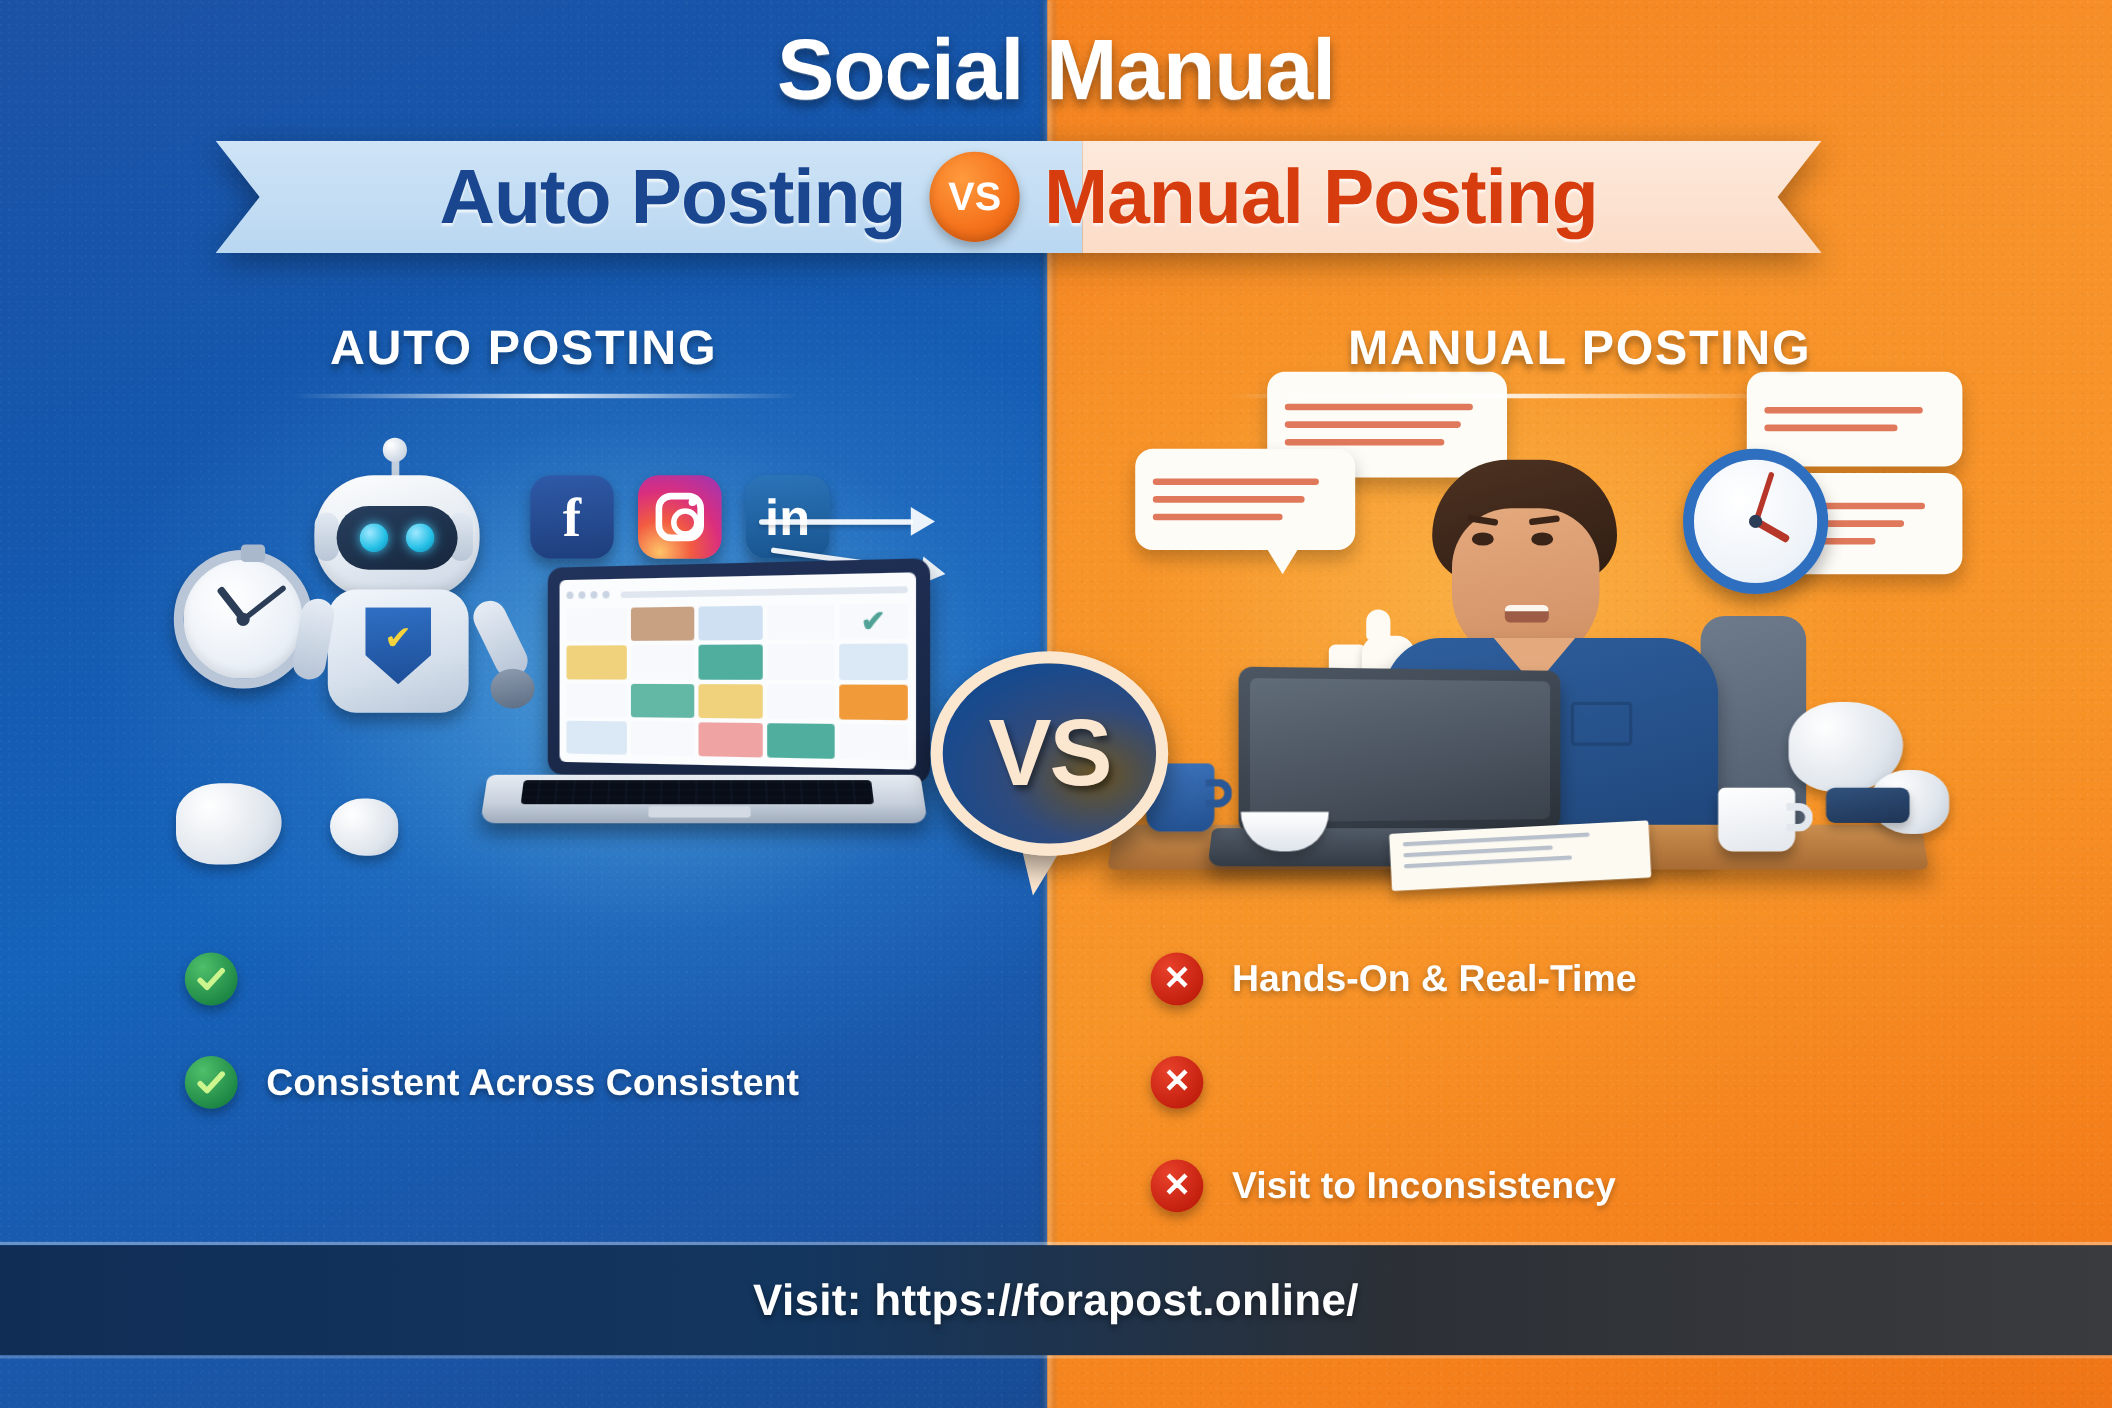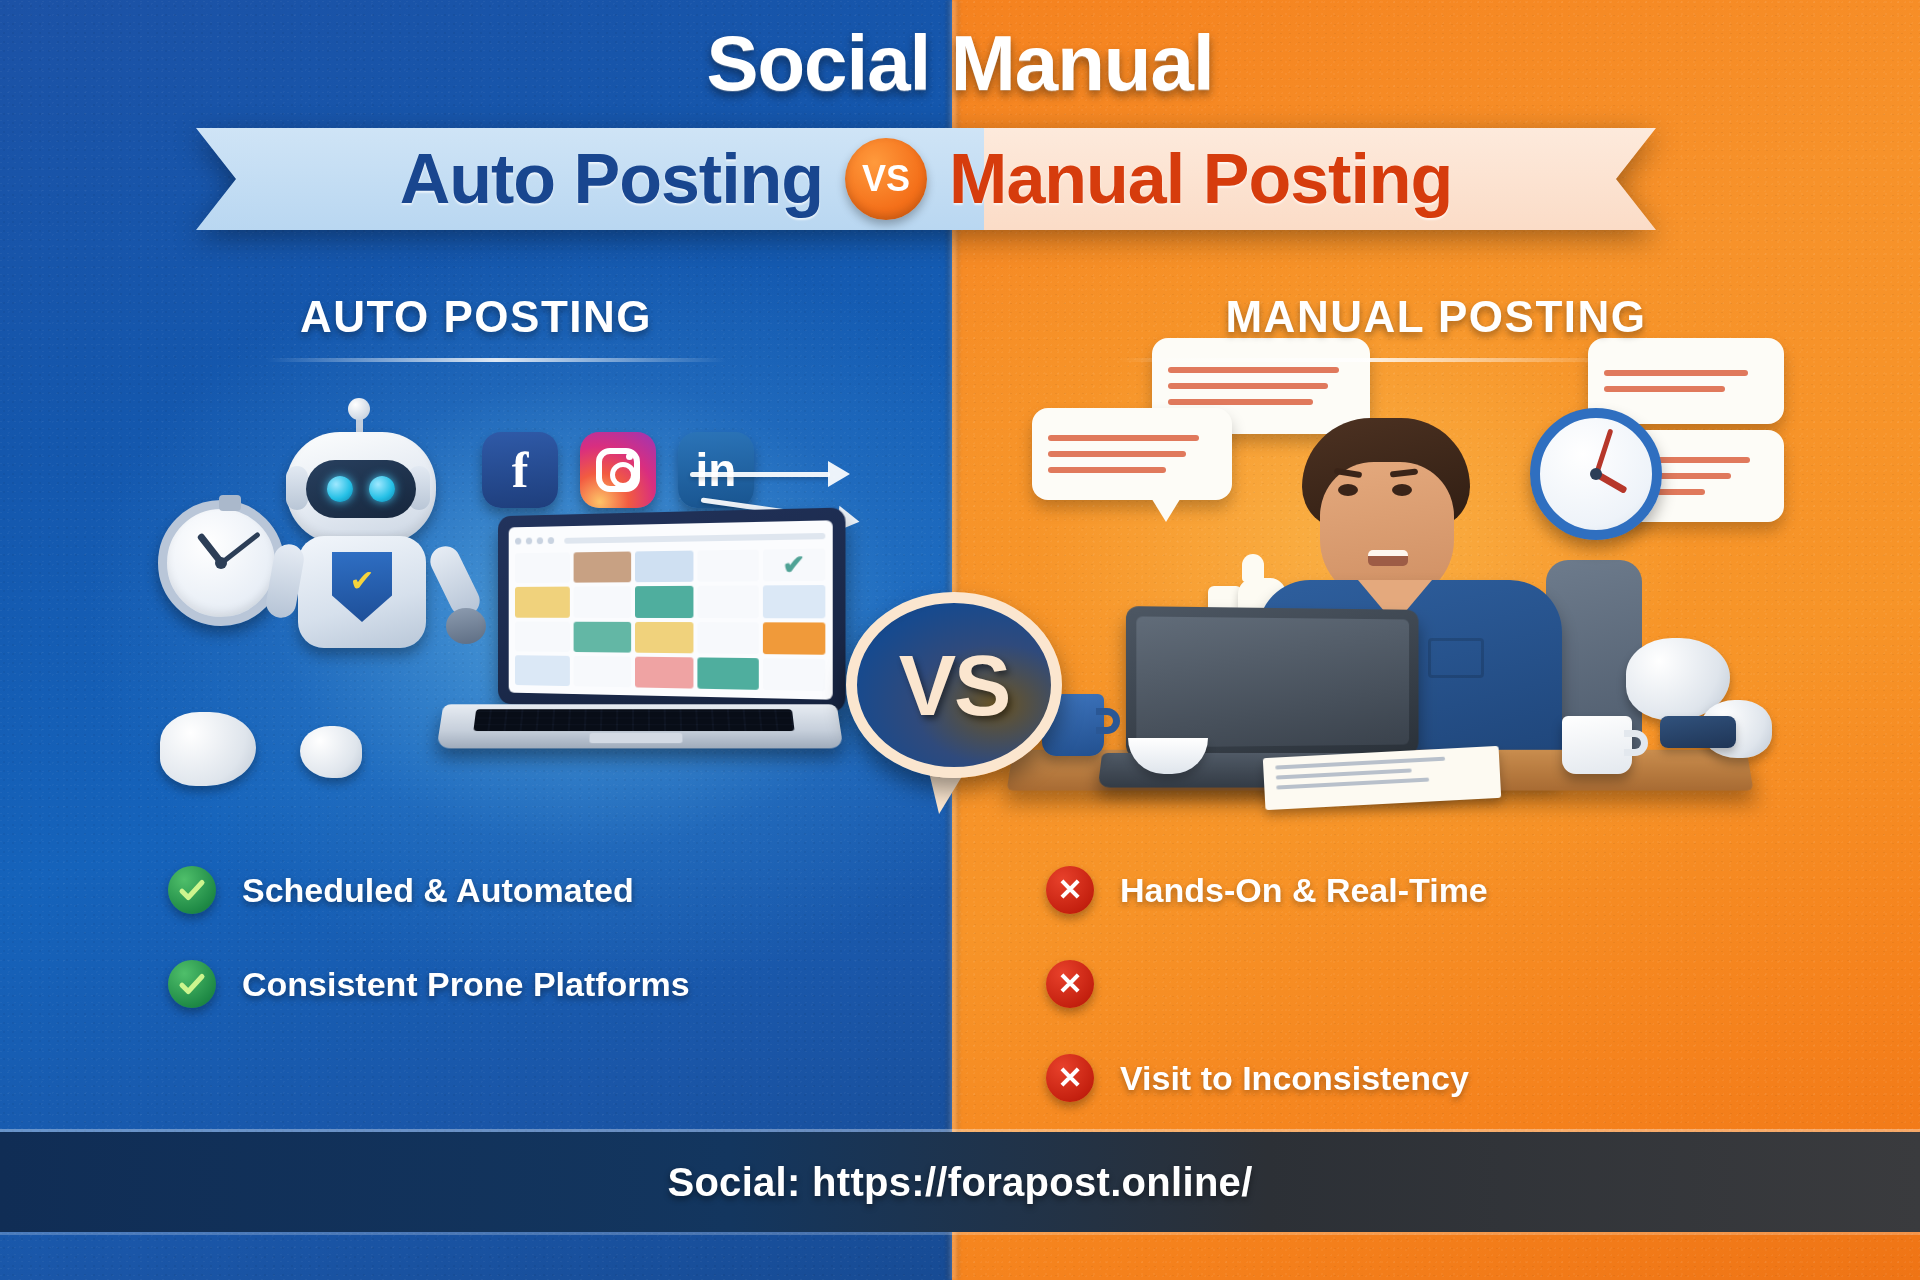--- a/index.html
+++ b/index.html
@@ -533,29 +533,28 @@
   <div class="paper-ball pb-r2"></div>
   <div class="stapler"></div>
 
   <div class="bullets left">
     <div class="bullet">
       <div class="b-icon ok">
         <svg viewBox="0 0 24 24">
             <polyline points="4,13 9,18 20,6" fill="none" stroke="#cdf58e" stroke-width="4" stroke-linecap="round" stroke-linejoin="round"></polyline>
           </svg>
       </div>
-      <div class="b-text">Scheduled &amp; Automated</div>
     </div>
     <div class="bullet">
       <div class="b-icon ok">
         <svg viewBox="0 0 24 24">
             <polyline points="4,13 9,18 20,6" fill="none" stroke="#cdf58e" stroke-width="4" stroke-linecap="round" stroke-linejoin="round"></polyline>
           </svg>
       </div>
-      <div class="b-text">Consistent Prone Platforms</div>
+      <div class="b-text">Consistent Across Consistent</div>
     </div>
   </div>
 
   <div class="bullets right">
     <div class="bullet">
       <div class="b-icon no">
           <span>✕</span>
         </div>
       <div class="b-text">Hands-On &amp; Real-Time</div>
     </div>
@@ -566,16 +565,16 @@
     </div>
     <div class="bullet">
       <div class="b-icon no">
           <span>✕</span>
         </div>
       <div class="b-text">Visit to Inconsistency</div>
     </div>
   </div>
 
   <div class="footer">
-    <span>Social: https://forapost.online/</span>
+    <span>Visit: https://forapost.online/</span>
   </div>
 
 </div>
 
 </body></html>

